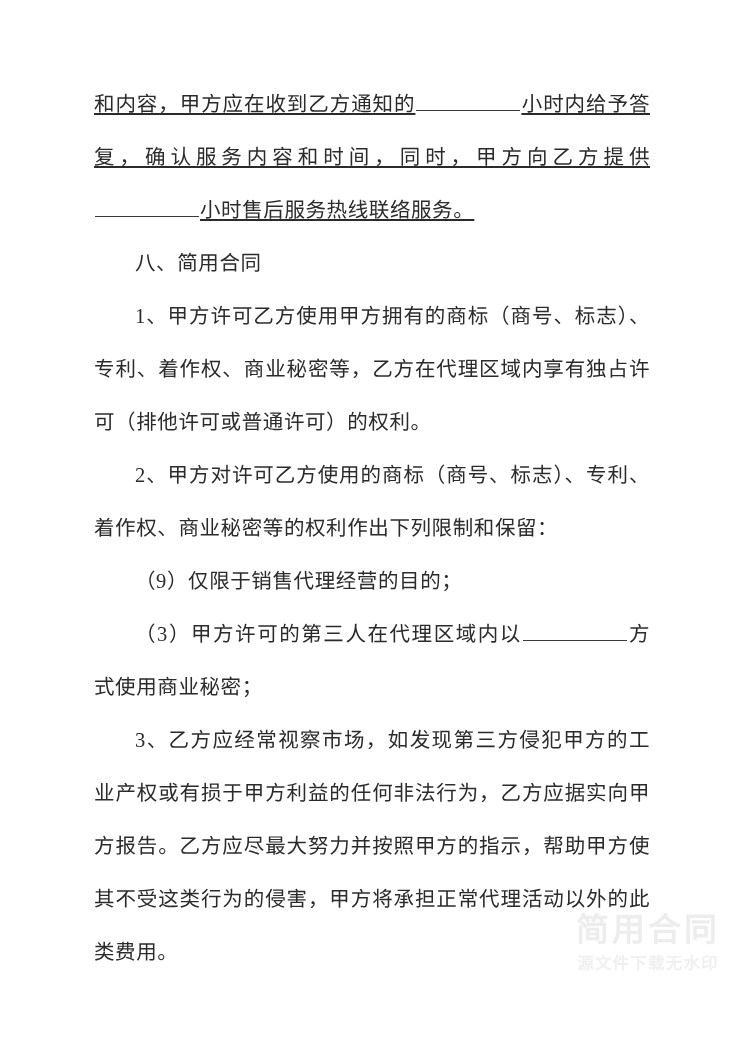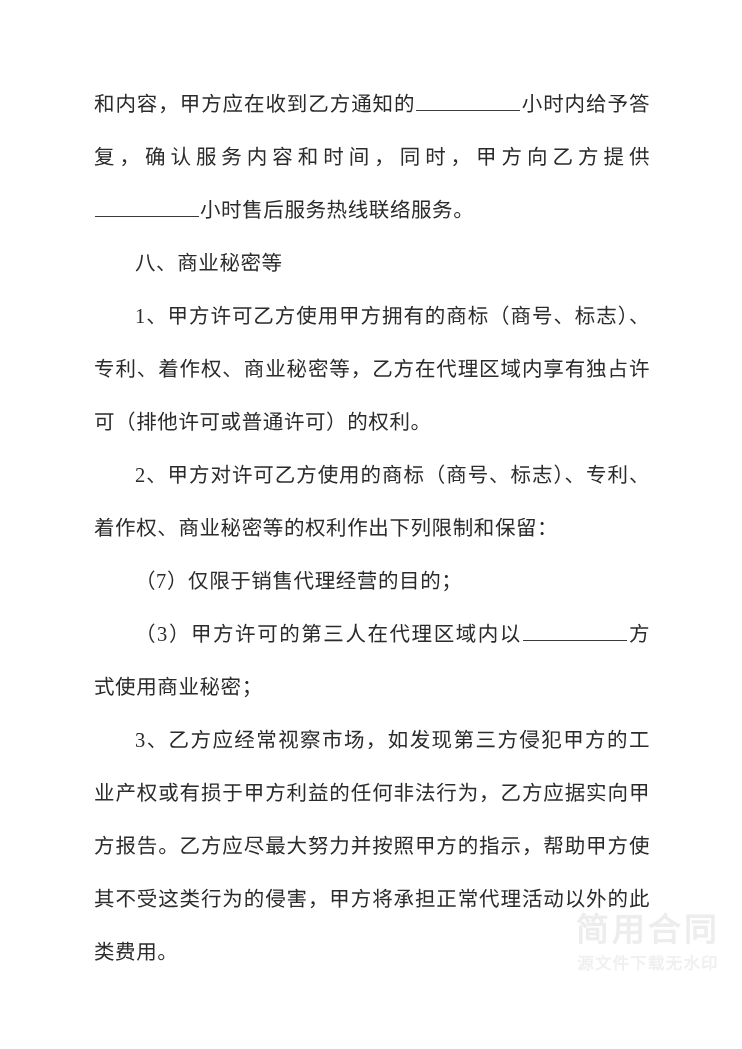--- a/index.html
+++ b/index.html
@@ -38,20 +38,21 @@
     text-align: justify;
     text-justify: inter-ideograph;
     text-indent: 41px;
     letter-spacing: 0.6px;
     font-weight: 400;
     word-break: break-all;
   }
 
   .para.noindent {
     text-indent: 0;
+    text-decoration: underline;
   }
 
   .blank {
     display: inline-block;
     border-bottom: 1.6px solid #3a3a3a;
     width: 104px;
     height: 0.92em;
     vertical-align: baseline;
     margin: 0 1px;
   }
@@ -87,24 +88,24 @@
     white-space: nowrap;
   }
 </style>
 </head>
 <body>
 
 <div id="page">
 
   <div id="doc-body">
       <p class="para noindent"><span>和内容，甲方应在收到乙方通知的</span><span class="blank"></span><span>小时内给予答复，确认服务内容和时间，同时，甲方向乙方提供</span><span class="blank"></span><span>小时售后服务热线联络服务。</span></p>
-      <p class="para"><span>八、商业秘密等</span></p>
+      <p class="para"><span>八、简用合同</span></p>
       <p class="para"><span>1、甲方许可乙方使用甲方拥有的商标（商号、标志）、专利、着作权、商业秘密等，乙方在代理区域内享有独占许可（排他许可或普通许可）的权利。</span></p>
       <p class="para"><span>2、甲方对许可乙方使用的商标（商号、标志）、专利、着作权、商业秘密等的权利作出下列限制和保留：</span></p>
-      <p class="para"><span>（7）仅限于销售代理经营的目的；</span></p>
+      <p class="para"><span>（9）仅限于销售代理经营的目的；</span></p>
       <p class="para"><span>（3）甲方许可的第三人在代理区域内以</span><span class="blank"></span><span>方式使用商业秘密；</span></p>
       <p class="para"><span>3、乙方应经常视察市场，如发现第三方侵犯甲方的工业产权或有损于甲方利益的任何非法行为，乙方应据实向甲方报告。乙方应尽最大努力并按照甲方的指示，帮助甲方使其不受这类行为的侵害，甲方将承担正常代理活动以外的此类费用。</span></p>
     </div>
 
   <div id="watermark">
     <div class="wm-main">简用合同</div>
     <div class="wm-sub">源文件下载无水印</div>
   </div>
 
 </div>

